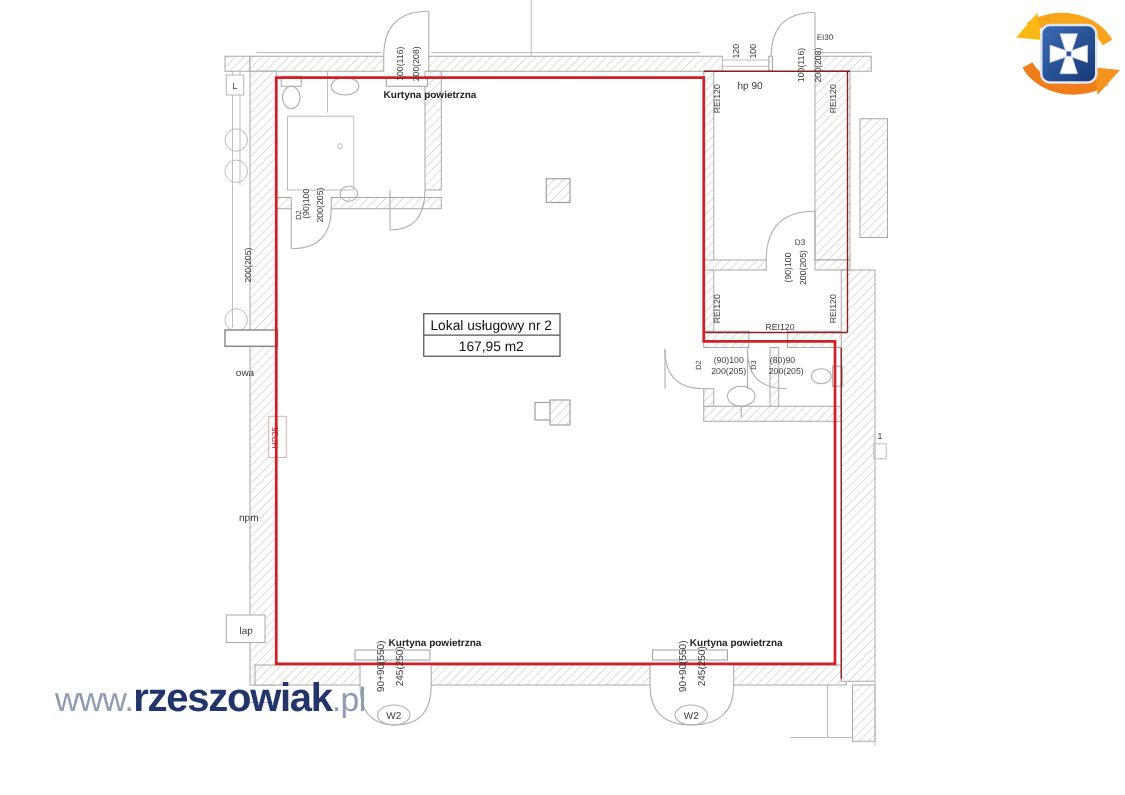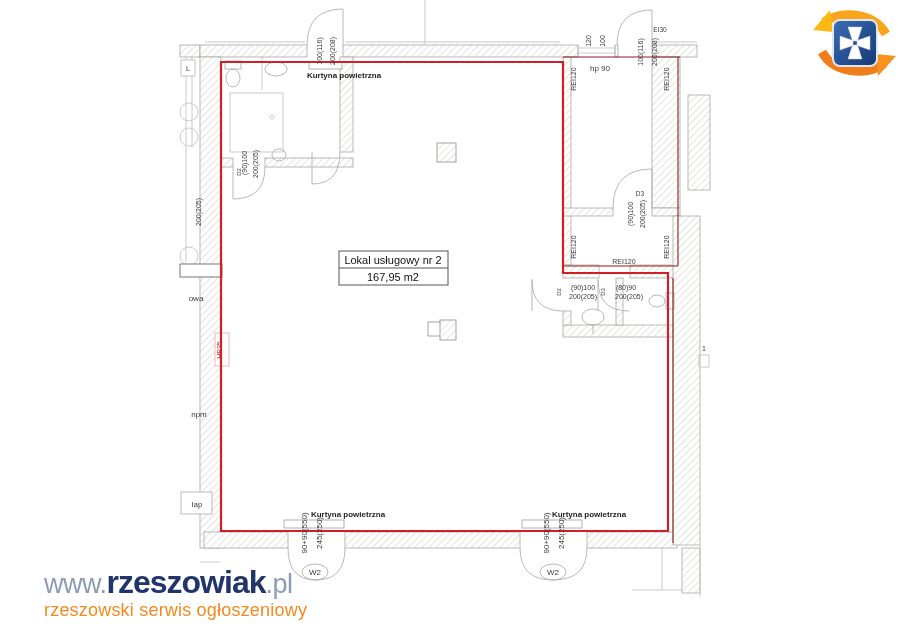--- a/index.html
+++ b/index.html
@@ -9,21 +9,21 @@
   svg text{font-family:"Liberation Sans","DejaVu Sans",sans-serif;fill:#3a3a3a;}
   .t7{font-size:7px;}
   .t65{font-size:6.5px;}
   .t6{font-size:6px;}
   .t8{font-size:8px;}
   .tb{font-size:8px;font-weight:bold;fill:#222;}
   .tbox{font-size:11px;fill:#111;}
   .tred{font-size:7px;fill:#c4262c;}
   .mid{text-anchor:middle;}
   
-  #watermark{position:absolute;left:44px;top:566px;line-height:1;}
+  #watermark{position:absolute;left:44px;top:542px;line-height:1;}
   #wm-line1{white-space:nowrap;}
   #wm-line1 .www,#wm-line1 .tld{font-size:27px;color:#8d9bb3;letter-spacing:-.5px;}
   #wm-line1 .brand{font-size:32px;font-weight:bold;color:#21356b;letter-spacing:-1px;}
   #wm-line2{font-size:18px;color:#f28a1e;margin-top:3px;letter-spacing:.2px;}
 </style>
 </head>
 <body>
 
 <div id="stage">
 
@@ -225,16 +225,15 @@
       <polygon points="848,27 862,27 857.5,41 852.5,41"></polygon>
       <polygon points="852.5,45 857.5,45 862,59 848,59"></polygon>
       <polygon points="840,36 840,50 853,45.5 853,40.5"></polygon>
       <polygon points="870,36 870,50 857,45.5 857,40.5"></polygon>
     </g>
   </g>
 </svg>
 
 <div id="watermark">
   <div id="wm-line1"><span class="www">www.</span><span class="brand">rzeszowiak</span><span class="tld">.pl</span></div>
-  <div id="wm-line2">rzeszowski serwis ogłoszeniowy</div>
 </div>
 
 </div>
 
 </body></html>

